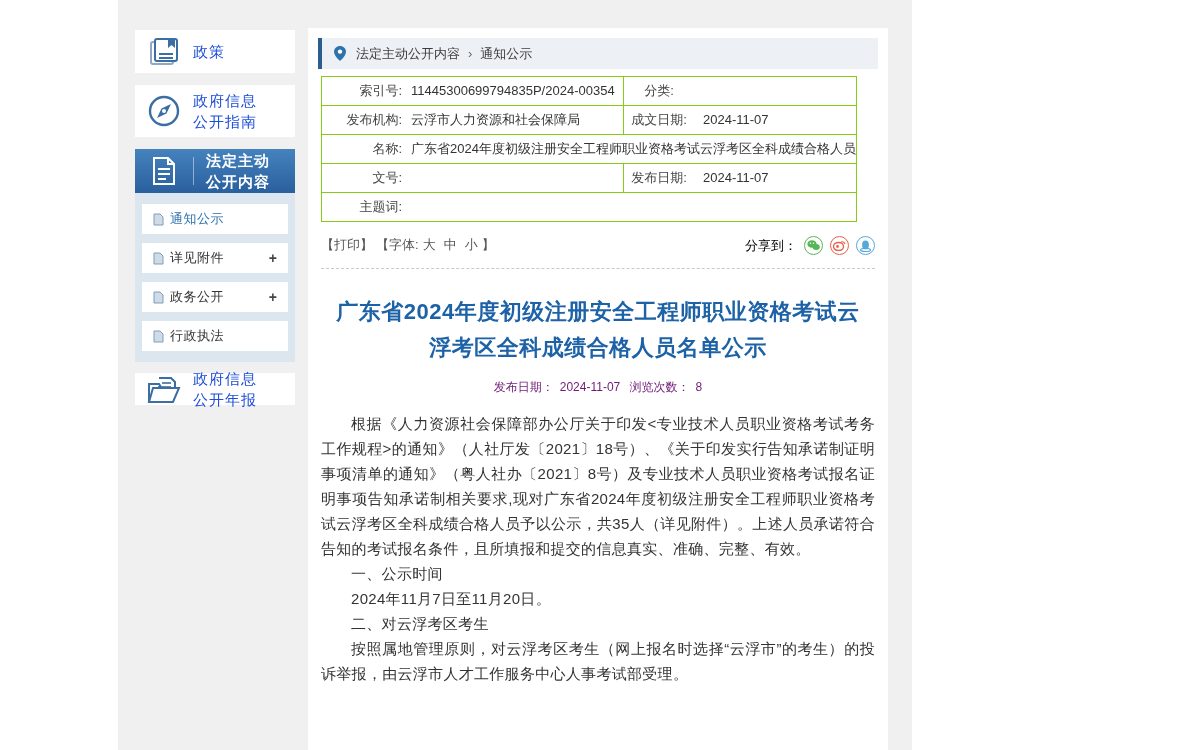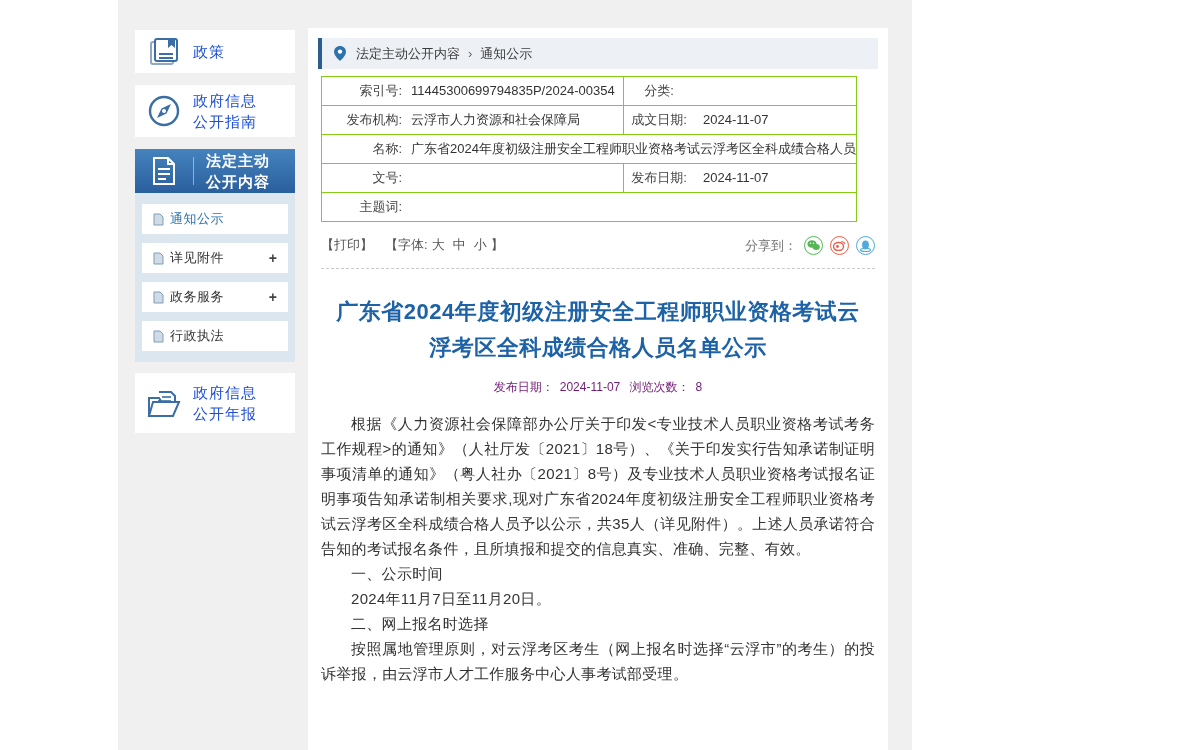--- a/index.html
+++ b/index.html
@@ -19,21 +19,21 @@
             background:linear-gradient(180deg,#4583bd 0%,#2a5f9e 100%); }
   .card-3 .side-label { color:#fff; font-weight:bold; }
   .vsep { width:1px; height:28px; background:rgba(255,255,255,.45); margin-right:12px; flex:none; }
   .submenu { background:#dce6ef; padding:11px 7px 2px 7px; margin-bottom:11px; }
   .sub-card { background:#fff; height:30px; margin-bottom:9px; display:flex; align-items:center;
               padding:0 11px; font-size:13px; color:#333; cursor:pointer; }
   .sub-card .page-ic { margin-right:6px; display:flex; flex:none; }
   .sub-card.active .sub-label { color:#2e72ac; }
   .sub-label { letter-spacing:.5px; }
   .plus { margin-left:auto; color:#444; font-size:14px; font-weight:bold; }
-  .card-annual { height:60px; }
+  .card-annual { height:32px; }
 
   
   .main-panel { position:absolute; left:190px; top:28px; width:580px; height:722px; background:#fff; }
   .breadcrumb { margin:10px 10px 0 10px; height:31px; background:#edf1f6;
                 border-left:4px solid #2b5e8e; display:flex; align-items:center;
                 padding-left:12px; font-size:13px; color:#3c3c3c; }
   .breadcrumb .pin { display:flex; margin-right:10px; }
   .crumb { cursor:pointer; }
   .crumb-sep { margin:0 8px; color:#666; }
 
@@ -41,23 +41,23 @@
                     font-size:13px; table-layout:fixed; }
   .doc-table td { border:1px solid #84cc16; height:29px; padding:0 6px 0 0; white-space:nowrap; overflow:hidden; }
   .doc-table td.c-left { width:302px; }
   .doc-table td.c-right { width:233px; }
   .lbl { display:inline-block; width:80px; text-align:right; color:#444; margin-right:9px; }
   .c-right .lbl { width:70px;text-align:center; }
   .val { color:#333; }
 
   .tools { margin:14px 13px 0 13px; display:flex; align-items:flex-start; font-size:13px; color:#555; height:22px; }
   .tool-item { cursor:pointer; }
-  .font-group { margin-left:12px; display:flex; align-items:center; }
+  .font-group { margin-left:3px; display:flex; align-items:center; }
   .font-size-btn { margin:0 4px; cursor:pointer; }
-  .share-area { margin-left:auto; display:flex; align-items:center; color:#737373; }
+  .share-area { margin-left:auto; display:flex; align-items:center; color:#000000; }
   .share-circle { width:19px; height:19px; border-radius:50%; margin-left:7px;
                   display:flex; align-items:center; justify-content:center; cursor:pointer; background:#fff; }
   .sc-wechat { border:1px solid #57b757; }
   .sc-weibo  { border:1px solid #e8604c; }
   .sc-qq     { border:1px solid #54a8dc; }
 
   .divider { margin:10px 13px 0 13px; border-top:1px dashed #c9c9c9; height:0; }
 
   .article { margin:0 13px; }
   .art-title { margin:25px auto 0 auto; width:545px; text-align:center; color:#1d62a6;
@@ -132,21 +132,21 @@
         </span>
         <span class="sub-label">详见附件</span>
         <span class="plus">+</span>
       </div>
       <div class="sub-card">
         <span class="page-ic">
           <svg width="11" height="13" viewBox="0 0 11 13">
               <path d="M1 1 h6 l3 3 v8 H1 Z" fill="#cfdce8" stroke="#7f9db8" stroke-width="1"></path>
             </svg>
         </span>
-        <span class="sub-label">政务服务</span>
+        <span class="sub-label">政务公开</span>
         <span class="plus">+</span>
       </div>
       <div class="sub-card">
         <span class="page-ic">
           <svg width="11" height="13" viewBox="0 0 11 13">
               <path d="M1 1 h6 l3 3 v8 H1 Z" fill="#cfdce8" stroke="#7f9db8" stroke-width="1"></path>
             </svg>
         </span>
         <span class="sub-label">行政执法</span>
         <span class="plus"></span>
@@ -260,20 +260,20 @@
     <article class="article">
       <h1 class="art-title">广东省2024年度初级注册安全工程师职业资格考试云浮考区全科成绩合格人员名单公示</h1>
       <div class="art-meta">
         <span>发布日期：</span><span>2024-11-07</span>
         <span>浏览次数：</span><span>8</span>
       </div>
       <div class="art-body">
         <p>根据《人力资源社会保障部办公厅关于印发&lt;专业技术人员职业资格考试考务工作规程&gt;的通知》（人社厅发〔2021〕18号）、《关于印发实行告知承诺制证明事项清单的通知》（粤人社办〔2021〕8号）及专业技术人员职业资格考试报名证明事项告知承诺制相关要求,现对广东省2024年度初级注册安全工程师职业资格考试云浮考区全科成绩合格人员予以公示，共35人（详见附件）。上述人员承诺符合告知的考试报名条件，且所填报和提交的信息真实、准确、完整、有效。</p>
         <p>一、公示时间</p>
         <p>2024年11月7日至11月20日。</p>
-        <p>二、网上报名时选择</p>
+        <p>二、对云浮考区考生</p>
         <p>按照属地管理原则，对云浮考区考生（网上报名时选择“云浮市”的考生）的投诉举报，由云浮市人才工作服务中心人事考试部受理。</p>
 
       </div>
     </article>
 
   </main>
 </div>
 
 </body></html>

